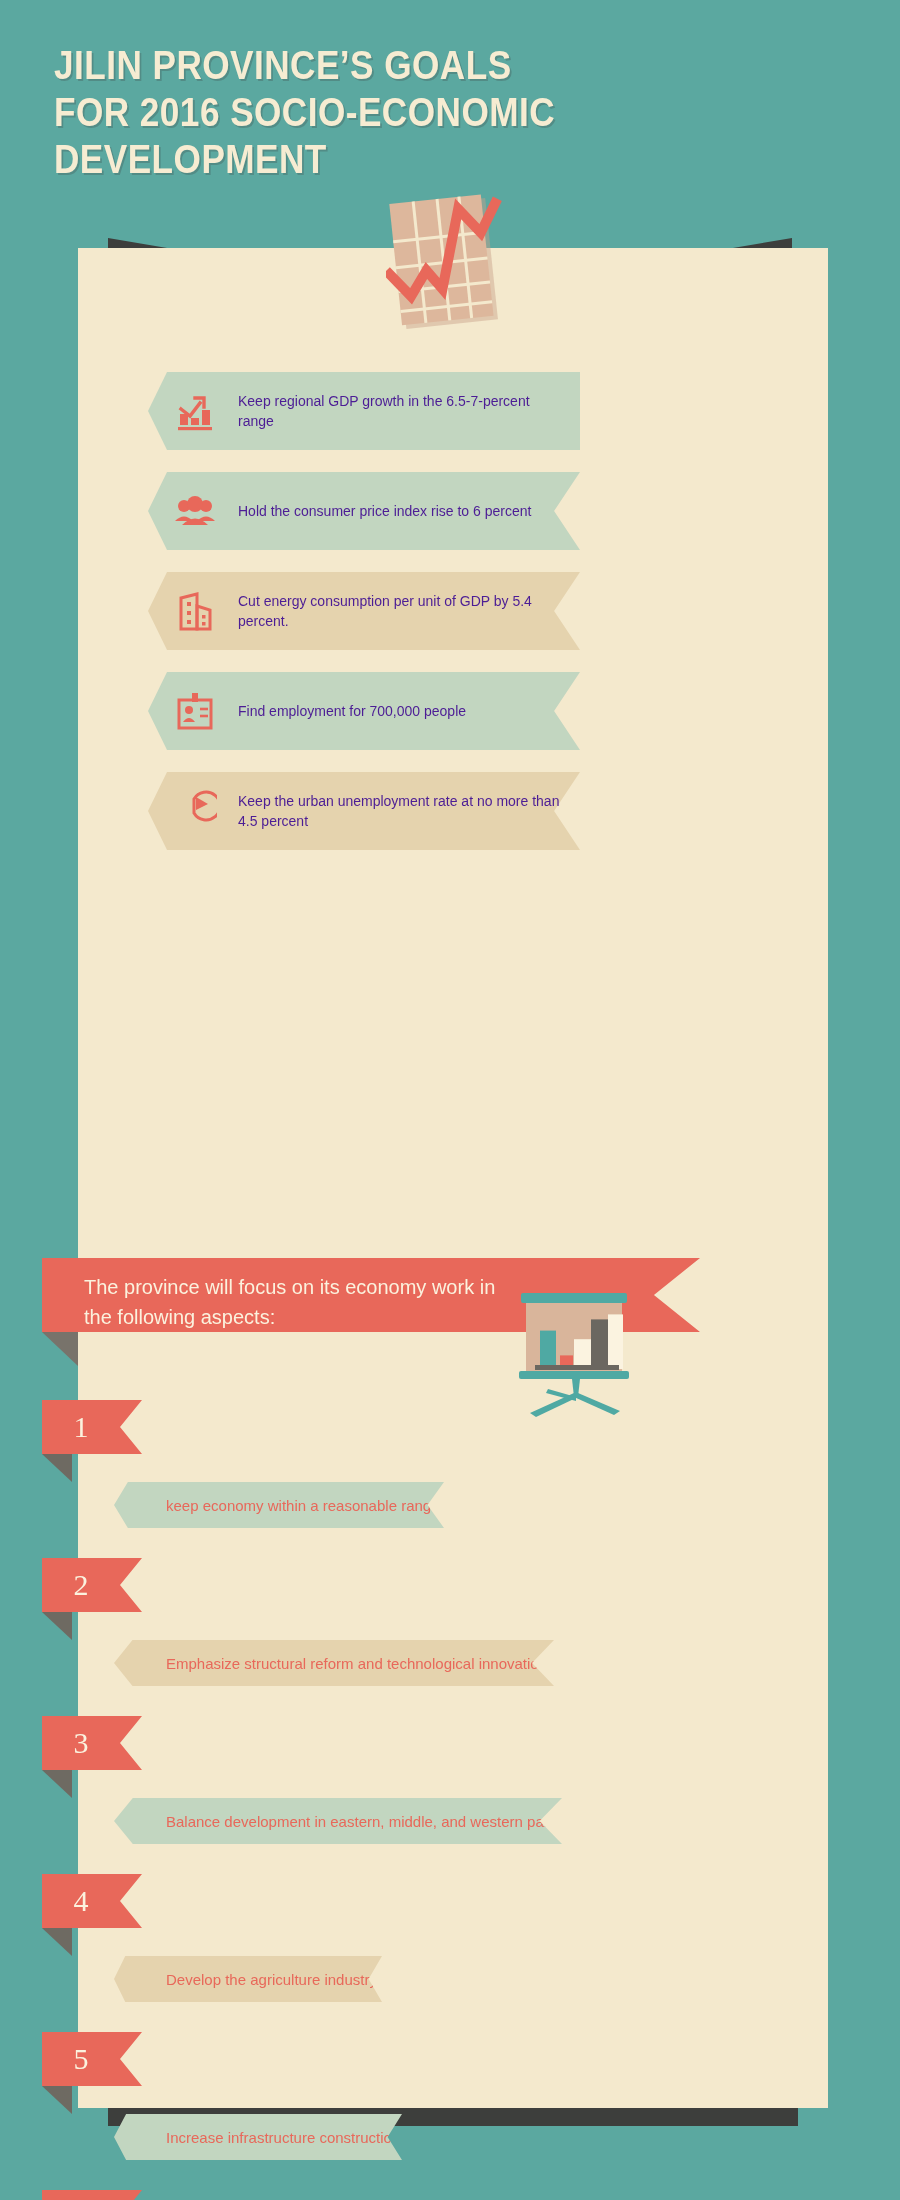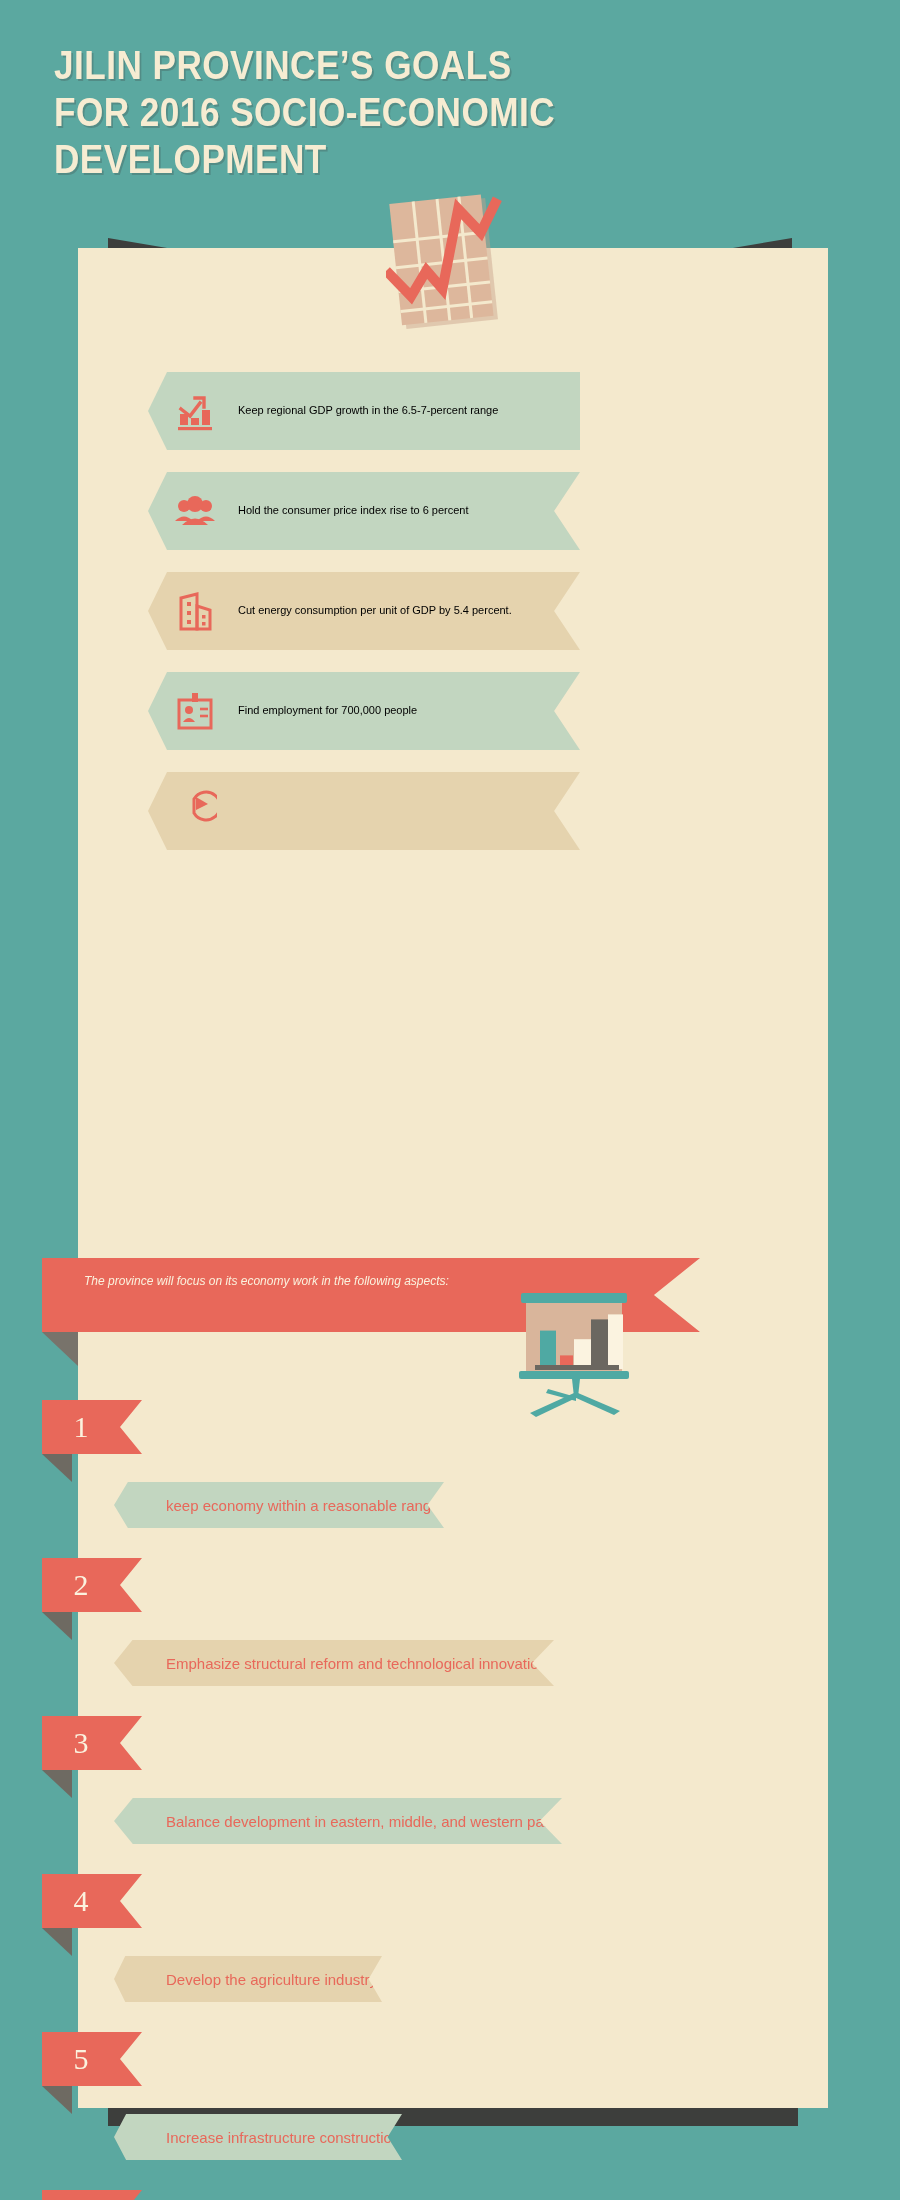--- a/index.html
+++ b/index.html
@@ -126,23 +126,23 @@
     display: flex;
     align-items: center;
     justify-content: center;
   }
   .goal-text {
     position: absolute;
     left: 238px;
     top: 50%;
     transform: translateY(-50%);
     width: 330px;
-    font-size: 11px;
+    font-size: 14px;
     line-height: 1.45;
-    color: #000000;
+    color: #4c1d95;
     font-family: "Liberation Sans", sans-serif;
   }
 
   
   #focus-banner {
     position: absolute;
     left: 42px;
     top: 1258px;
     width: 658px;
     height: 74px;
@@ -156,24 +156,23 @@
     width: 36px;
     height: 34px;
     background: #78736B;
     clip-path: polygon(0 0, 100% 0, 100% 100%);
   }
   #focus-text {
     position: absolute;
     left: 84px;
     top: 1272px;
     width: 420px;
-    font-size: 12px;
+    font-size: 20px;
     line-height: 1.5;
     color: #FBF2DE;
-    font-style: italic;
   }
 
   
   #board {
     position: absolute;
     left: 508px;
     top: 1285px;
     width: 142px;
     height: 132px;
   }
@@ -333,20 +332,21 @@
   </div>
 
   <div class="goal">
     <div class="goal-shape tail goal-tan"></div>
     <div class="goal-icon">
       <svg width="44" height="44" viewBox="0 0 44 44">
         <path d="M21 24 A14 14 0 1 0 21 10 Z" fill="none" stroke="#E8685A" stroke-width="3"></path>
         <path d="M23 8 L23 21 L35 15 Z" fill="#E8685A"></path>
       </svg>
     </div>
+    <div class="goal-text">Keep the urban unemployment rate at no more than 4.5 percent</div>
   </div>
 
 </div>
 
 <div id="focus-banner"></div>
 <div id="focus-banner-fold"></div>
 <div id="focus-text">The province will focus on its economy work in the following aspects:</div>
 
 <div id="board">
   <svg width="142" height="132" viewBox="0 0 142 132">

